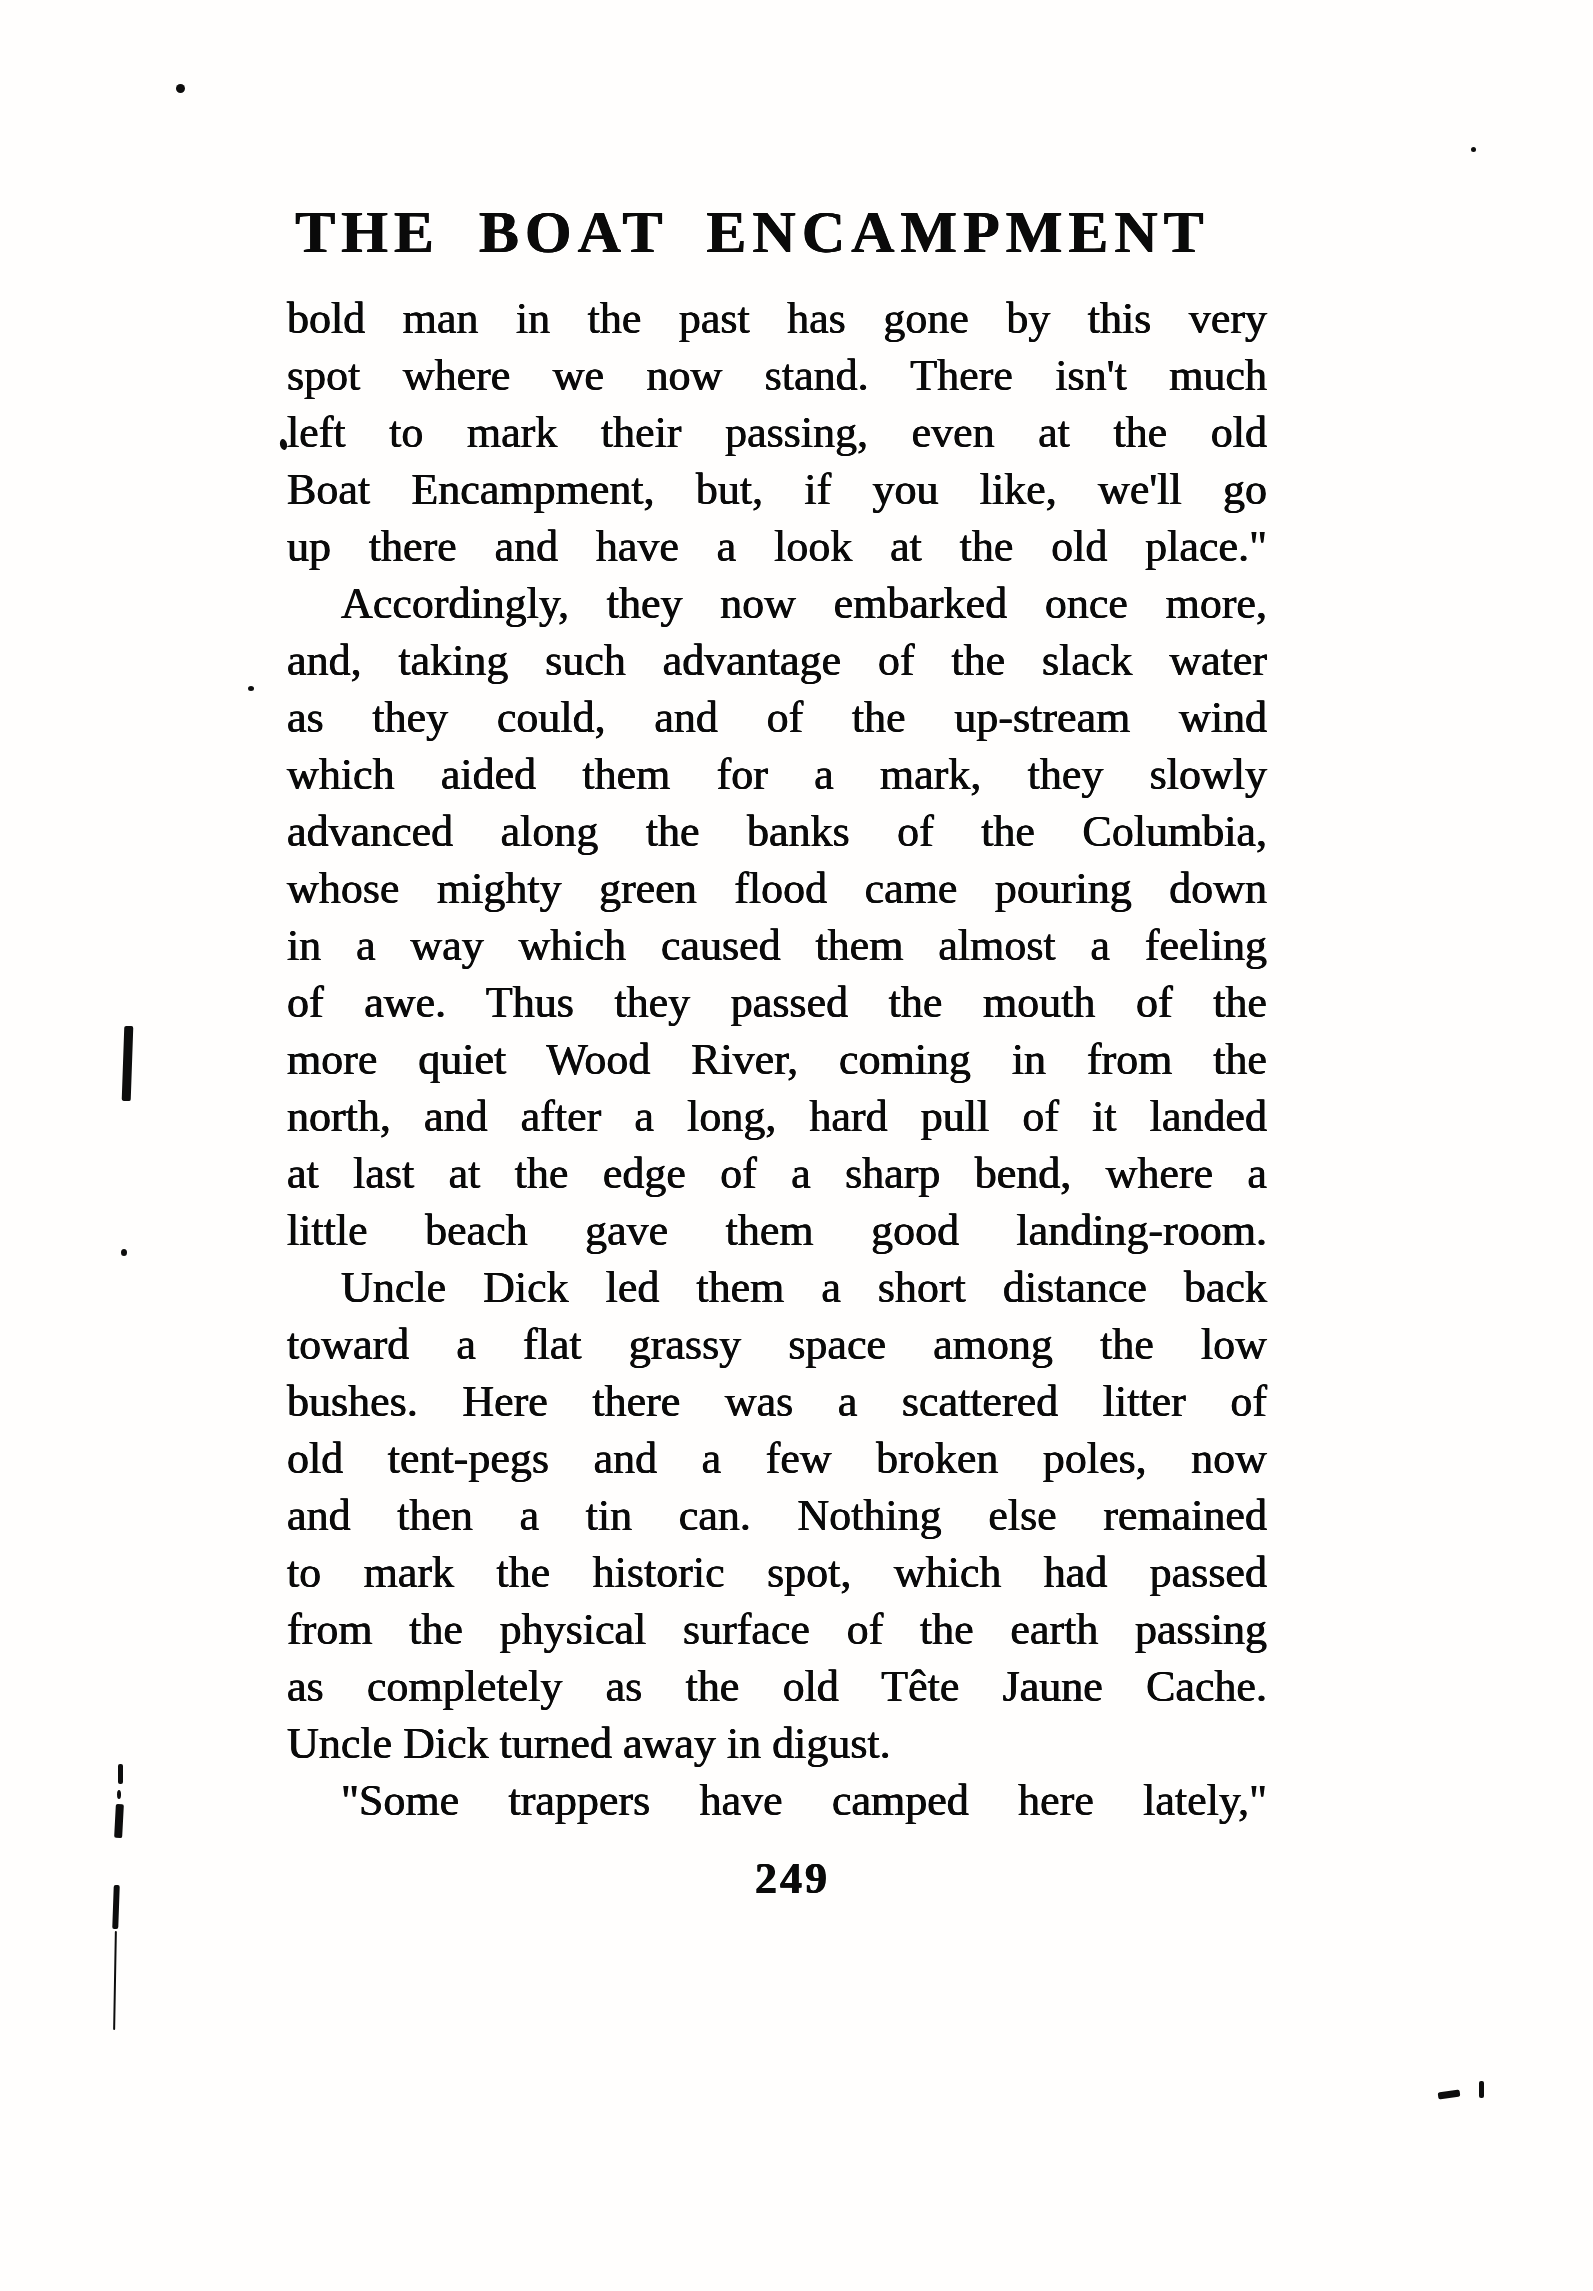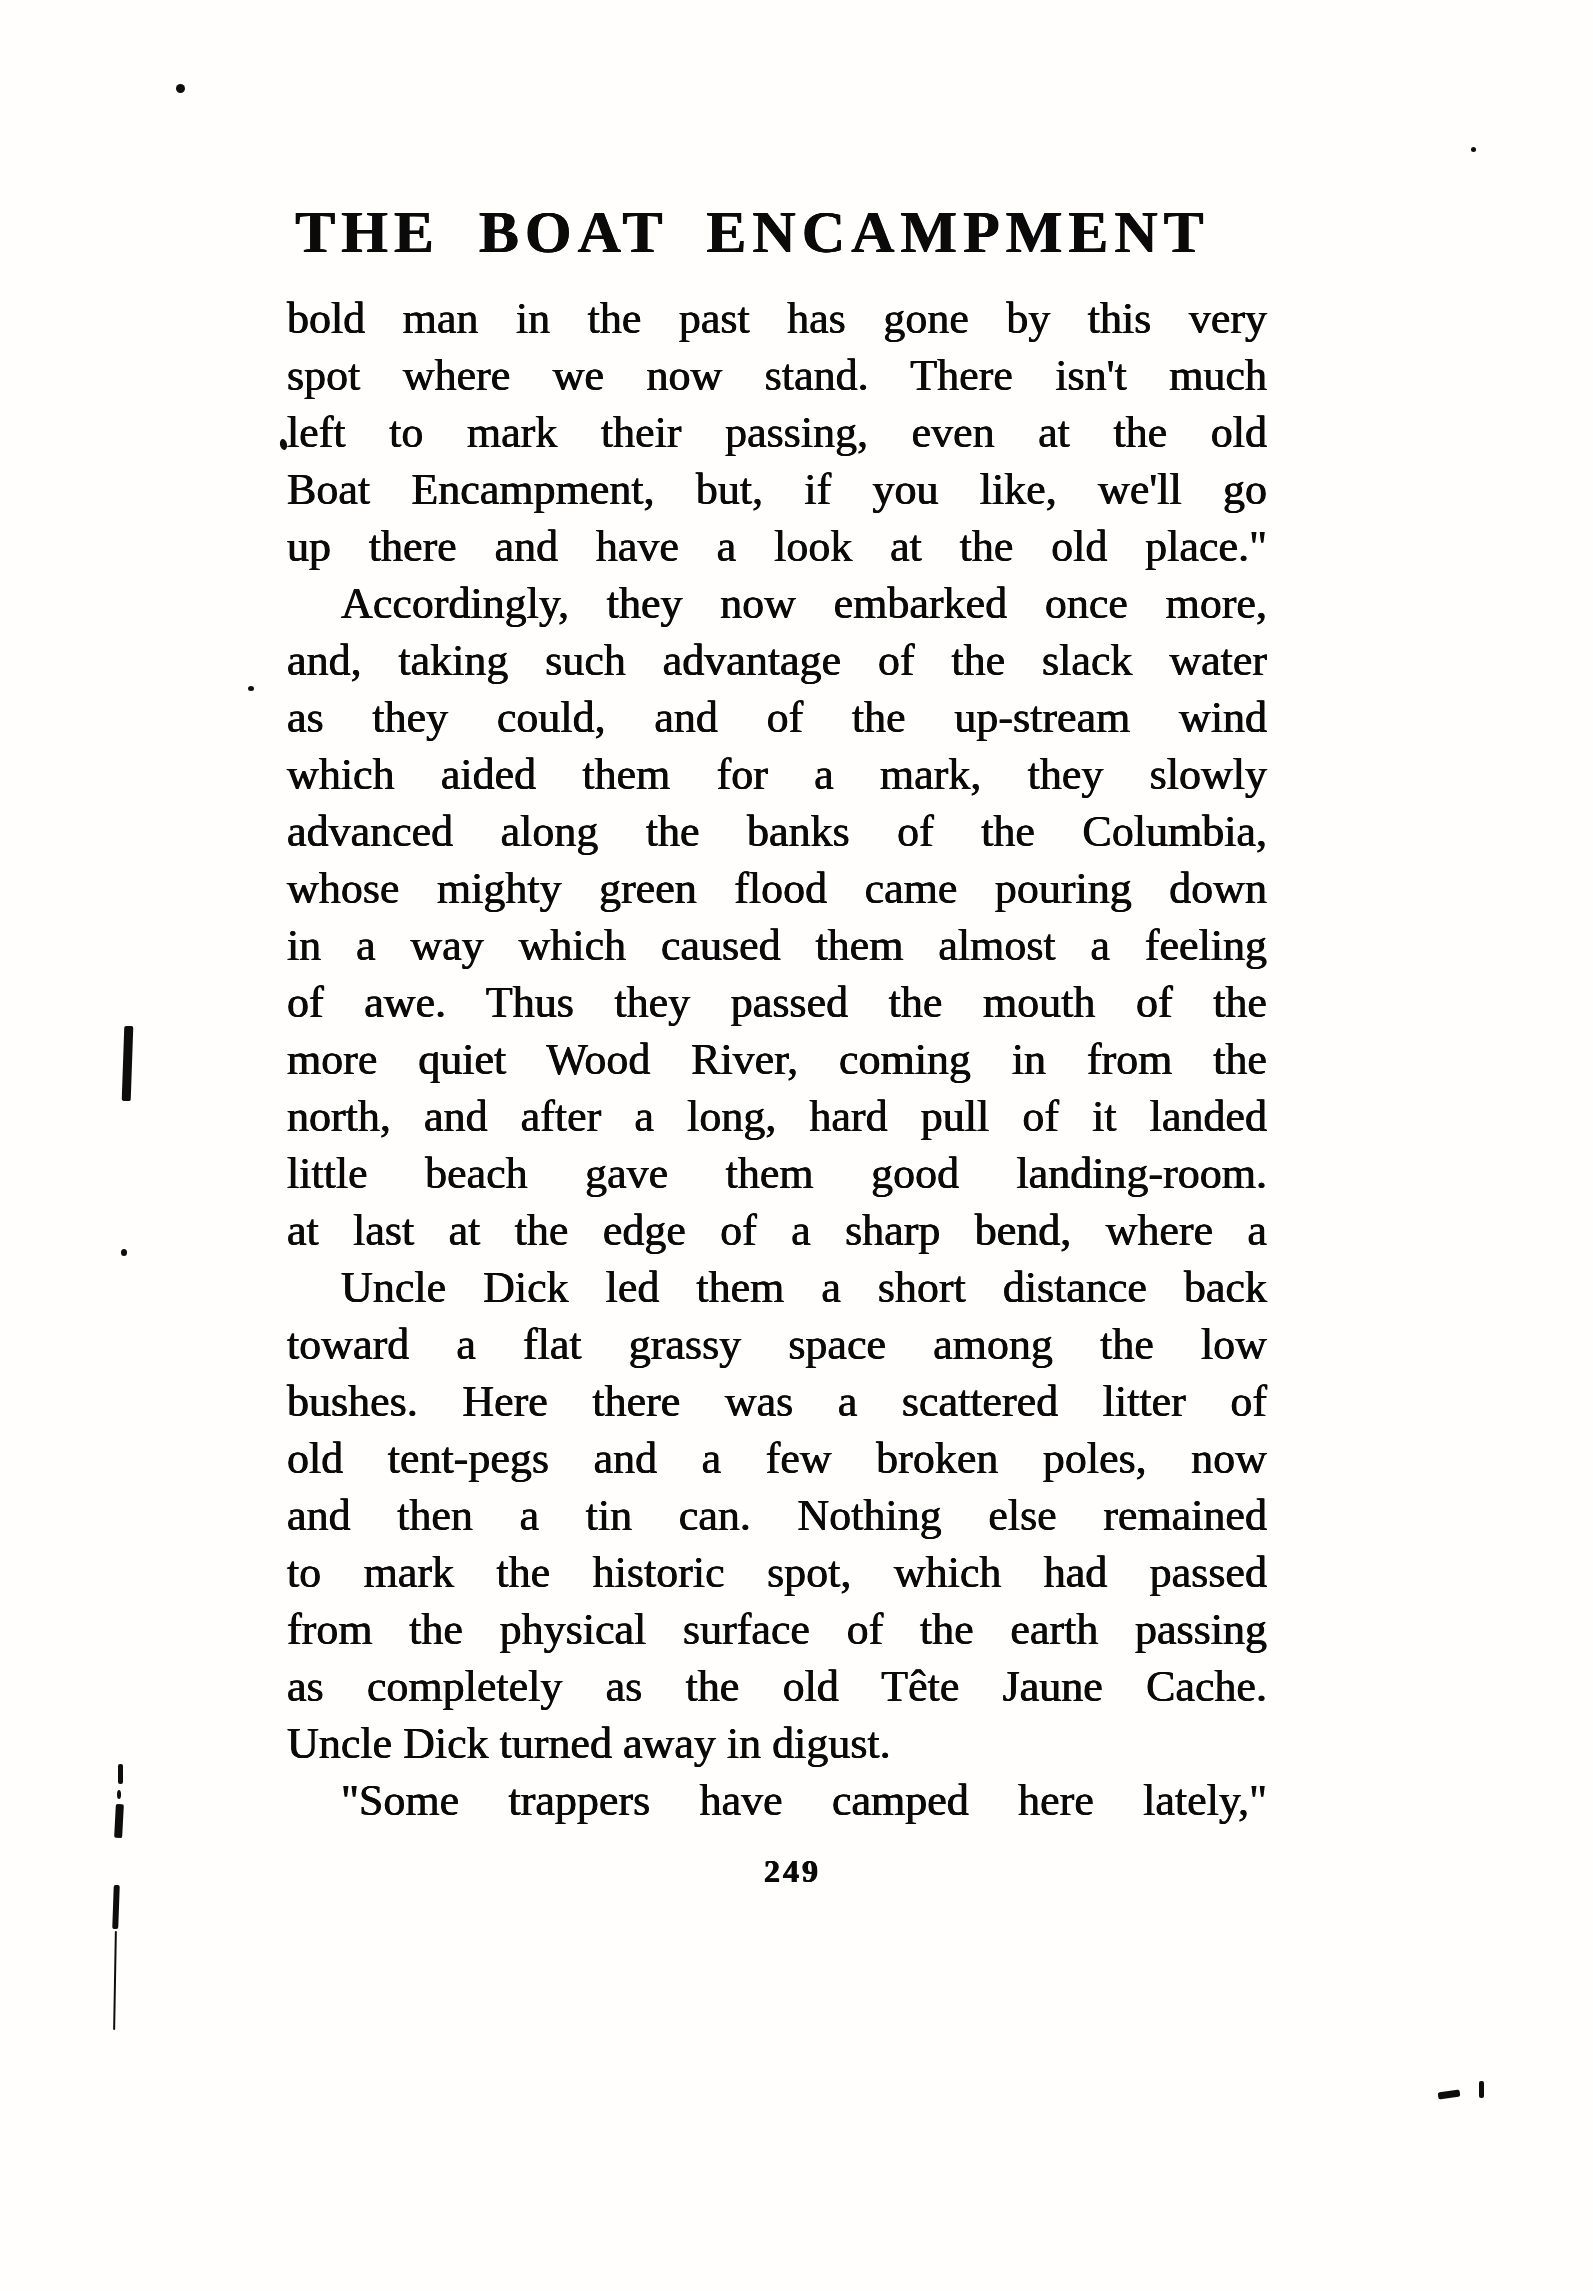--- a/index.html
+++ b/index.html
@@ -45,21 +45,21 @@
     text-shadow: 0.4px 0 currentColor, -0.4px 0 currentColor;
   }
   .line.indent { text-indent: 54px; }
   .line.no-justify { text-align: center; text-align-last: left; }
   .page-number {
     position: absolute;
     left: 733px;
     top: 1853px;
     width: 119px;
     text-align: center;
-    font-size: 32px;
+    font-size: 44px;
     font-weight: bold;
     letter-spacing: 3px;
     text-shadow: 0.4px 0 currentColor, -0.4px 0 currentColor;
   }
   .ink-marks-layer {
     position: absolute;
     left: 0; top: 0;
     width: 100%; height: 100%;
     pointer-events: none;
   }
@@ -87,22 +87,22 @@
       <div class="line indent">Accordingly, they now embarked once more,</div>
       <div class="line">and, taking such advantage of the slack water</div>
       <div class="line">as they could, and of the up-stream wind</div>
       <div class="line">which aided them for a mark, they slowly</div>
       <div class="line">advanced along the banks of the Columbia,</div>
       <div class="line">whose mighty green flood came pouring down</div>
       <div class="line">in a way which caused them almost a feeling</div>
       <div class="line">of awe. Thus they passed the mouth of the</div>
       <div class="line">more quiet Wood River, coming in from the</div>
       <div class="line">north, and after a long, hard pull of it landed</div>
+      <div class="line">at last at the edge of a sharp bend, where a</div>
       <div class="line">little beach gave them good landing-room.</div>
-      <div class="line">at last at the edge of a sharp bend, where a</div>
       <div class="line indent">Uncle Dick led them a short distance back</div>
       <div class="line">toward a flat grassy space among the low</div>
       <div class="line">bushes. Here there was a scattered litter of</div>
       <div class="line">old tent-pegs and a few broken poles, now</div>
       <div class="line">and then a tin can. Nothing else remained</div>
       <div class="line">to mark the historic spot, which had passed</div>
       <div class="line">from the physical surface of the earth passing</div>
       <div class="line">as completely as the old Tête Jaune Cache.</div>
       <div class="line no-justify">Uncle Dick turned away in digust.</div>
       <div class="line indent">"Some trappers have camped here lately,"</div>

